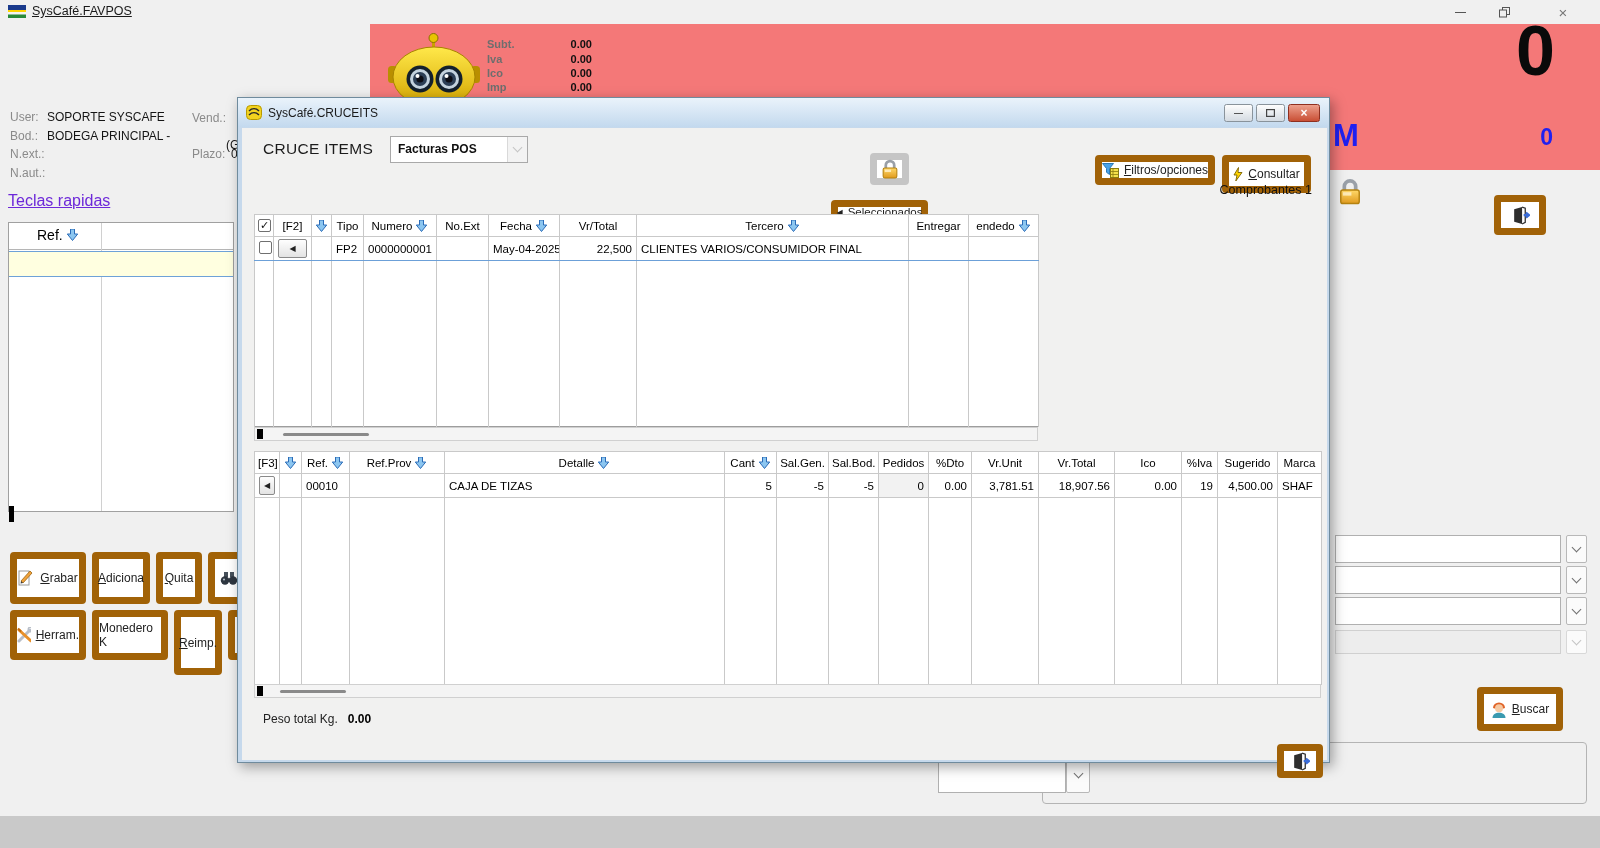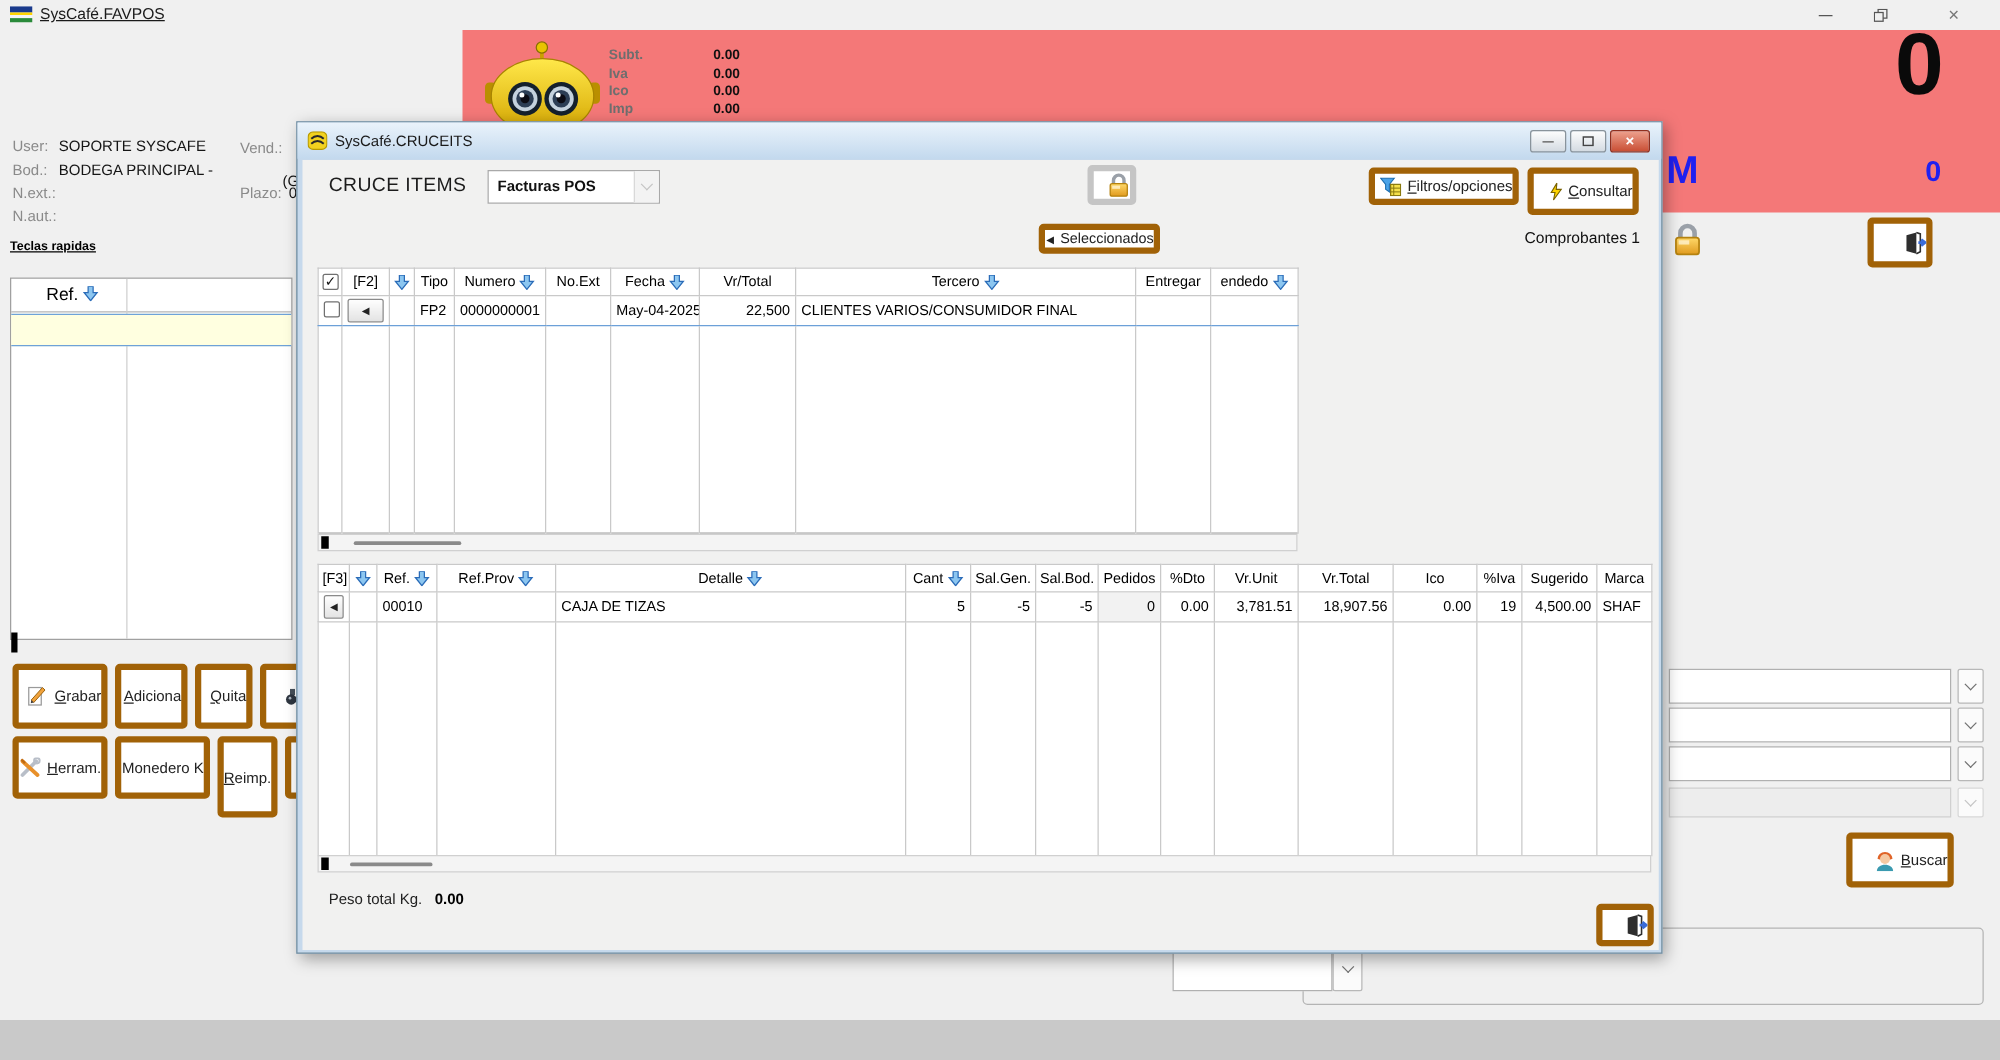--- a/index.html
+++ b/index.html
@@ -27,32 +27,32 @@
   
   .banner { left:370px; top:24px; width:1230px; height:146px; background:#f47878; overflow:hidden; }
   .totrow { position:absolute; left:117px; font-size:11px; color:#6e6e6e;font-weight:bold; }
   .totval { position:absolute; left:150px; width:72px; text-align:right; font-size:11px; font-weight:700; color:#101010; }
   .bigzero { position:absolute; right:45px; top:-8px; font-size:70px; font-weight:700; color:#0a0a0a; line-height:1.0; }
   .mletter { position:absolute; left:963px; top:94px; font-size:31px; font-weight:700; color:#2020f0; }
   .mvalue { position:absolute; right:47px; top:100px; font-size:23px; font-weight:700; color:#2020f0; }
 
   
   .lbl { color:#8a8a8a; font-size:12px; } .val { color:#151515; font-size:12px; }
-  .link { font-size:10px; font-weight:700; color:#000000; text-decoration:underline; }
+  .link { font-size:16px; font-weight:400; color:#6d28d9; text-decoration:underline; }
 
   
   .reftable { left:8px; top:222px; width:226px; height:290px; background:#fff; border:1px solid #a0a0a0; }
   .reftable .rhead { position:absolute; left:0; top:0; width:100%; height:27px; border-bottom:1px solid #b5b5b5; }
   .reftable .rhead .rh-label { position:absolute; left:28px; top:4px; font-size:14px; color:#000; }
   .reftable .coldiv { position:absolute; left:92px; top:0; width:0; height:100%; border-left:1px solid #d0d0d0; }
   .yellowrow { position:absolute; left:0; top:28px; width:100%; height:26px; background:#ffffe0; border-top:1px solid #6ea2d8; border-bottom:1px solid #6ea2d8; }
   .caret { background:#000; }
 
   
-  .btn { position:absolute; background:#fff; border:5px solid #a16207; border-radius:4px; display:flex; align-items:center; justify-content:flex-end; gap:5px; font-size:12px; color:#222; }
+  .btn { position:absolute; background:#fff; border:7px solid #a16207; border-radius:4px; display:flex; align-items:center; justify-content:center; gap:5px; font-size:12px; color:#222;margin-top:21px; }
   .btn .uf { display:block; }
   .uf::first-letter { text-decoration:underline; }
   .btn.disabled { color:#9a9a9a; }
 
   
   .field { position:absolute; background:#fff; border:1px solid #b0b0b0; }
   .field.disabled { background:#ededed; border-color:#d0d0d0; }
   .chevbtn { position:absolute; background:#fbfbfb; border:1px solid #b8b8b8; border-radius:2px; display:flex; align-items:center; justify-content:center; }
   .chev { width:7px; height:7px; border-right:1.6px solid #707070; border-bottom:1.6px solid #707070; transform:rotate(45deg); margin-top:-4px; }
   .chev.pale { border-color:#c4c4c4; }

